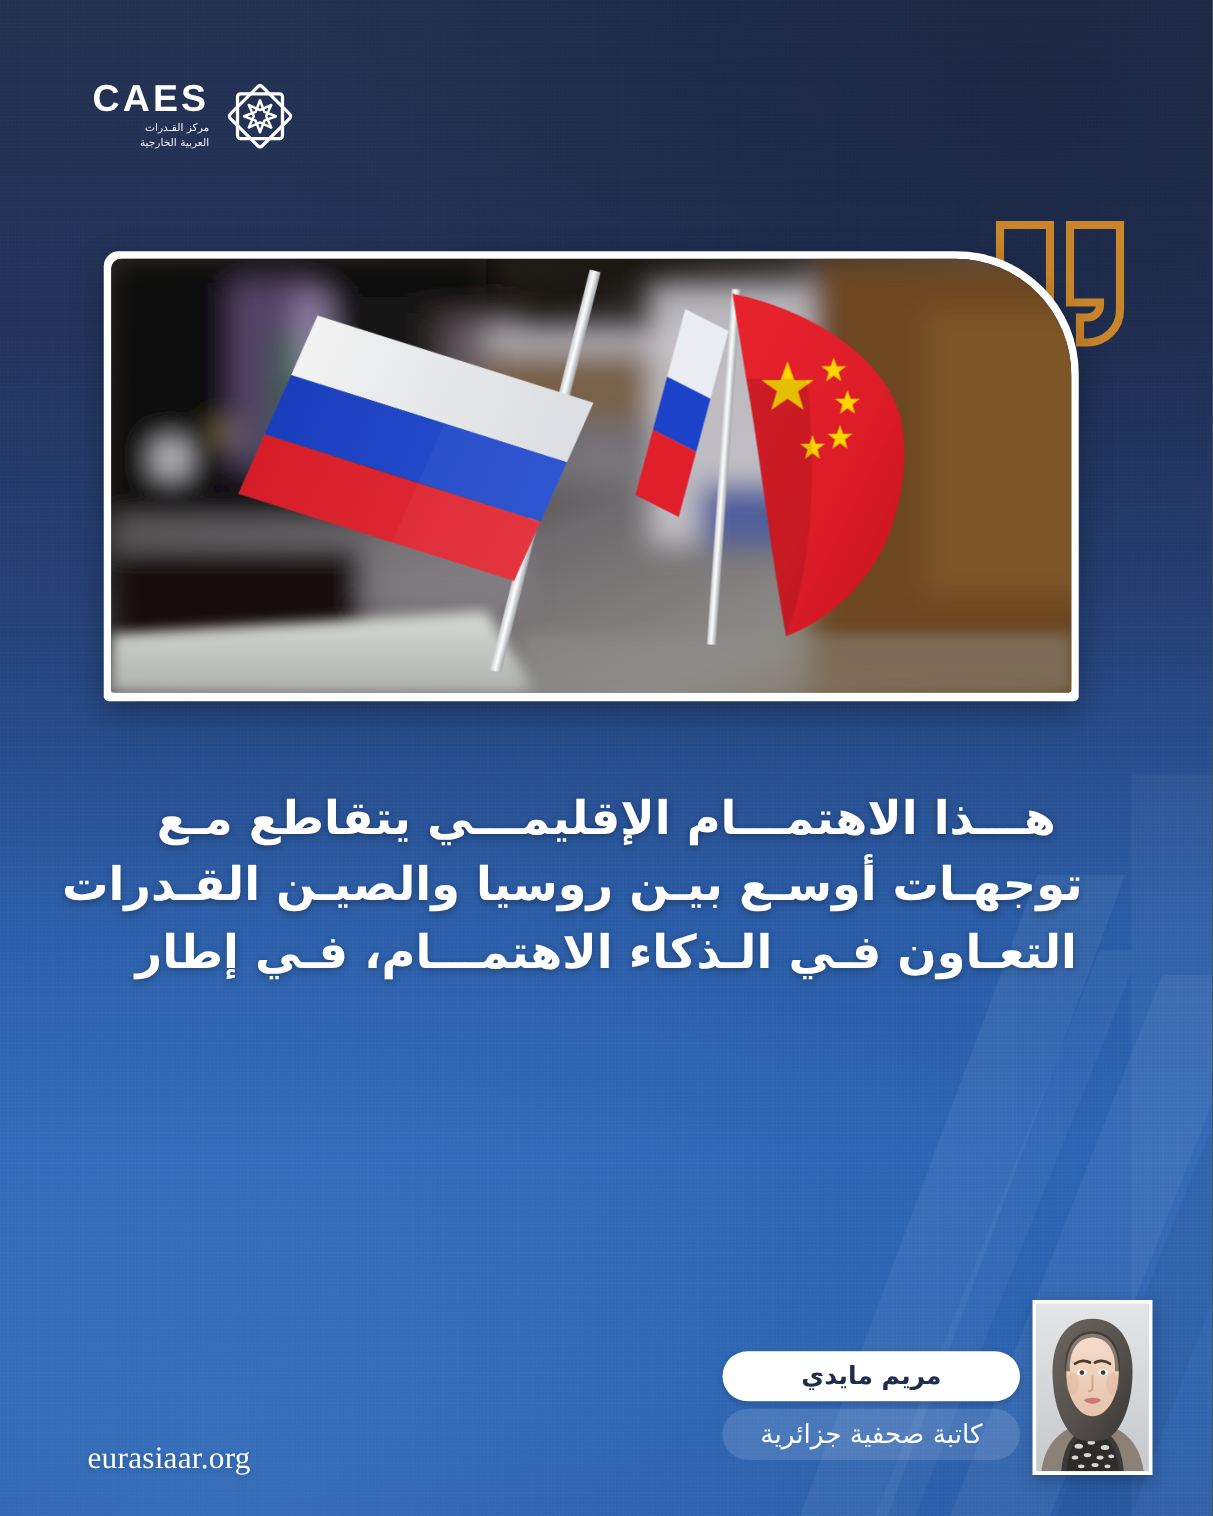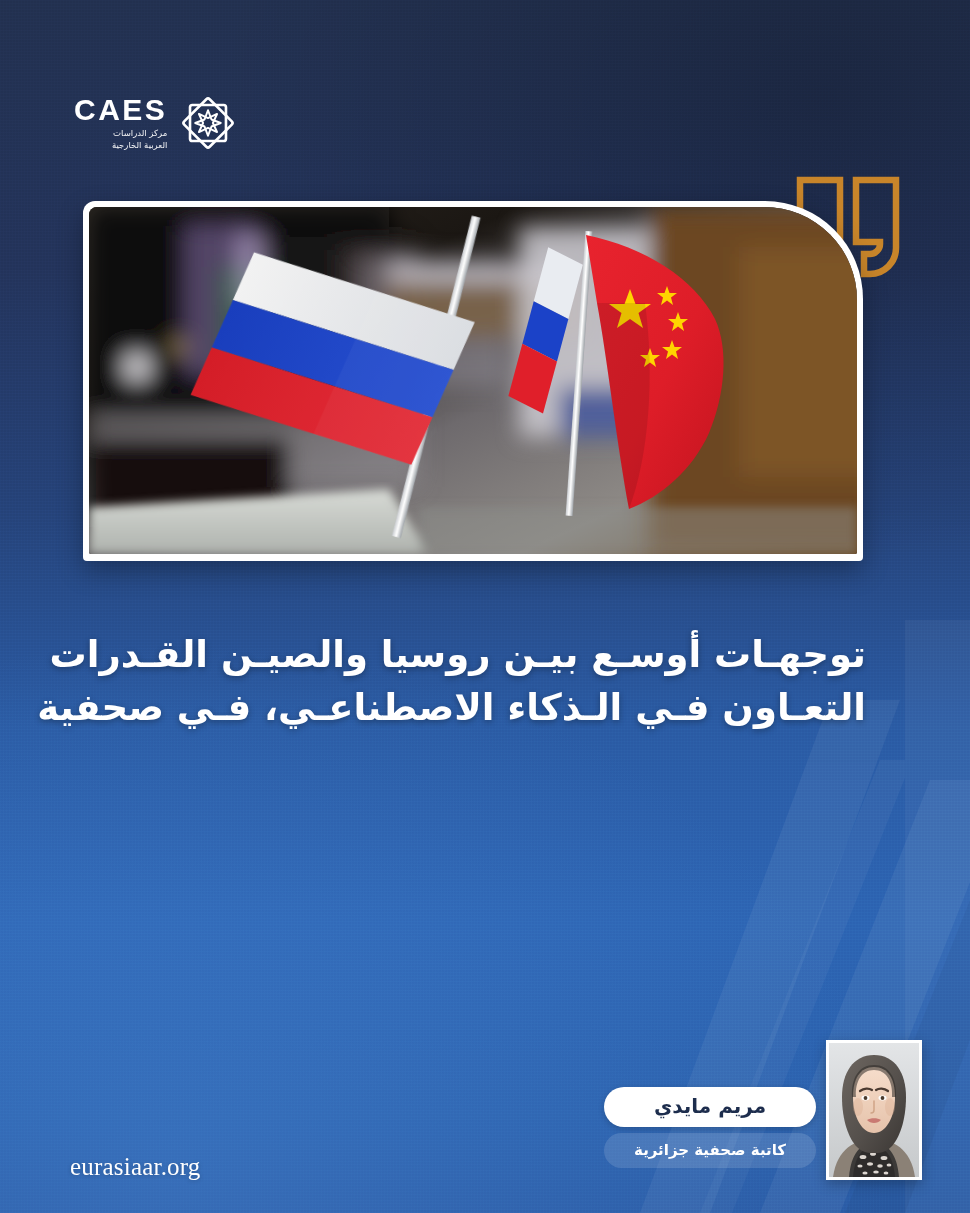--- a/index.html
+++ b/index.html
@@ -48,21 +48,20 @@
   }
 
   
   .chevrons { position:absolute; inset:0; pointer-events:none; }
 
   
   .logo {
     position:absolute; left:74px; top:62px;
     display:flex; align-items:center; gap:12px;
     height:62px;
-    margin-top:30px;
   }
   .logo-word { display:flex; flex-direction:column; align-items:flex-end; line-height:1; }
   .logo-caes {
     color:#fff; font-weight:700; font-size:30px;
     letter-spacing:2.5px; font-family:"Liberation Sans",sans-serif;
   }
   .logo-ar {
     color:#fff; font-size:8.5px; line-height:1.35;
     text-align:right; direction:rtl; margin-top:3px; letter-spacing:.2px;
     opacity:.95;
@@ -124,21 +123,21 @@
     padding:7px 26px 9px;
     font-size:20px; font-weight:700;
     text-align:center; direction:rtl; white-space:nowrap;
     box-shadow:0 2px 6px rgba(0,0,0,.18);
   }
   .author-role {
     background:rgba(255,255,255,.13);
     color:#ffffff;
     border-radius:999px;
     padding:8px 30px 9px;
-    font-size:15px; font-weight:700;
+    font-size:21px; font-weight:400;
     text-align:right; direction:rtl; white-space:nowrap;
   }
   .avatar {
     width:96px; height:140px; flex:0 0 96px;
     background:#ffffff; padding:3px;
     box-shadow:0 4px 12px rgba(0,0,0,.25);
   }
   .avatar-inner { width:100%; height:100%; overflow:hidden; background:#cfd3d6; }
   .avatar-inner svg { display:block; width:100%; height:100%; }
 
@@ -170,21 +169,21 @@
     </g>
   </svg>
 
   <div class="texture"></div>
   <div class="vignette"></div>
 
   <div class="logo">
     <div class="logo-word">
       <div class="logo-caes">CAES</div>
       <div class="logo-ar">
-        <div>مركز الدراسات</div>
+        <div>مركز القـدرات</div>
         <div>العربية الخارجية</div>
       </div>
     </div>
     <svg class="logo-mark" viewBox="0 0 100 100" aria-hidden="true">
 
       <g fill="none" stroke="#ffffff" stroke-width="4.5" stroke-linejoin="round">
         <rect x="19" y="19" width="62" height="62" rx="4"></rect>
         <rect x="19" y="19" width="62" height="62" rx="4" transform="rotate(45 50 50)"></rect>
       </g>
 
@@ -313,22 +312,23 @@
             <path d="M424 44 L462 52 L462 108 L424 100 Z" fill="#e9ecf1"></path>
             <path d="M424 100 L462 108 L462 152 L424 144 Z" fill="#1b42c8"></path>
             <path d="M424 144 L462 152 L462 206 L424 198 Z" fill="#e01f2a"></path>
           </g>
         </g>
       </svg>
     </div>
   </div>
 
   <div class="headline">
+    <span class="ln">هـــذا الاهتمـــام الإقليمـــي يتقاطع مـع</span>
     <span class="ln">توجهـات أوسـع بيـن روسيا والصيـن القـدرات</span>
-    <span class="ln">التعـاون فـي الـذكاء الاصطناعـي، فـي صحفية</span>
+    <span class="ln">التعـاون فـي الـذكاء الاهتمـــام، فـي إطار</span>
   </div>
 
   <div class="author">
     <div class="avatar">
       <div class="avatar-inner">
         <svg viewBox="0 0 90 134" preserveAspectRatio="xMidYMid slice" aria-hidden="true">
           <defs>
             <linearGradient id="avBg" x1="0" y1="0" x2="0" y2="1">
               <stop offset="0%" stop-color="#e3e5e7"></stop>
               <stop offset="100%" stop-color="#c6c9cb"></stop>

